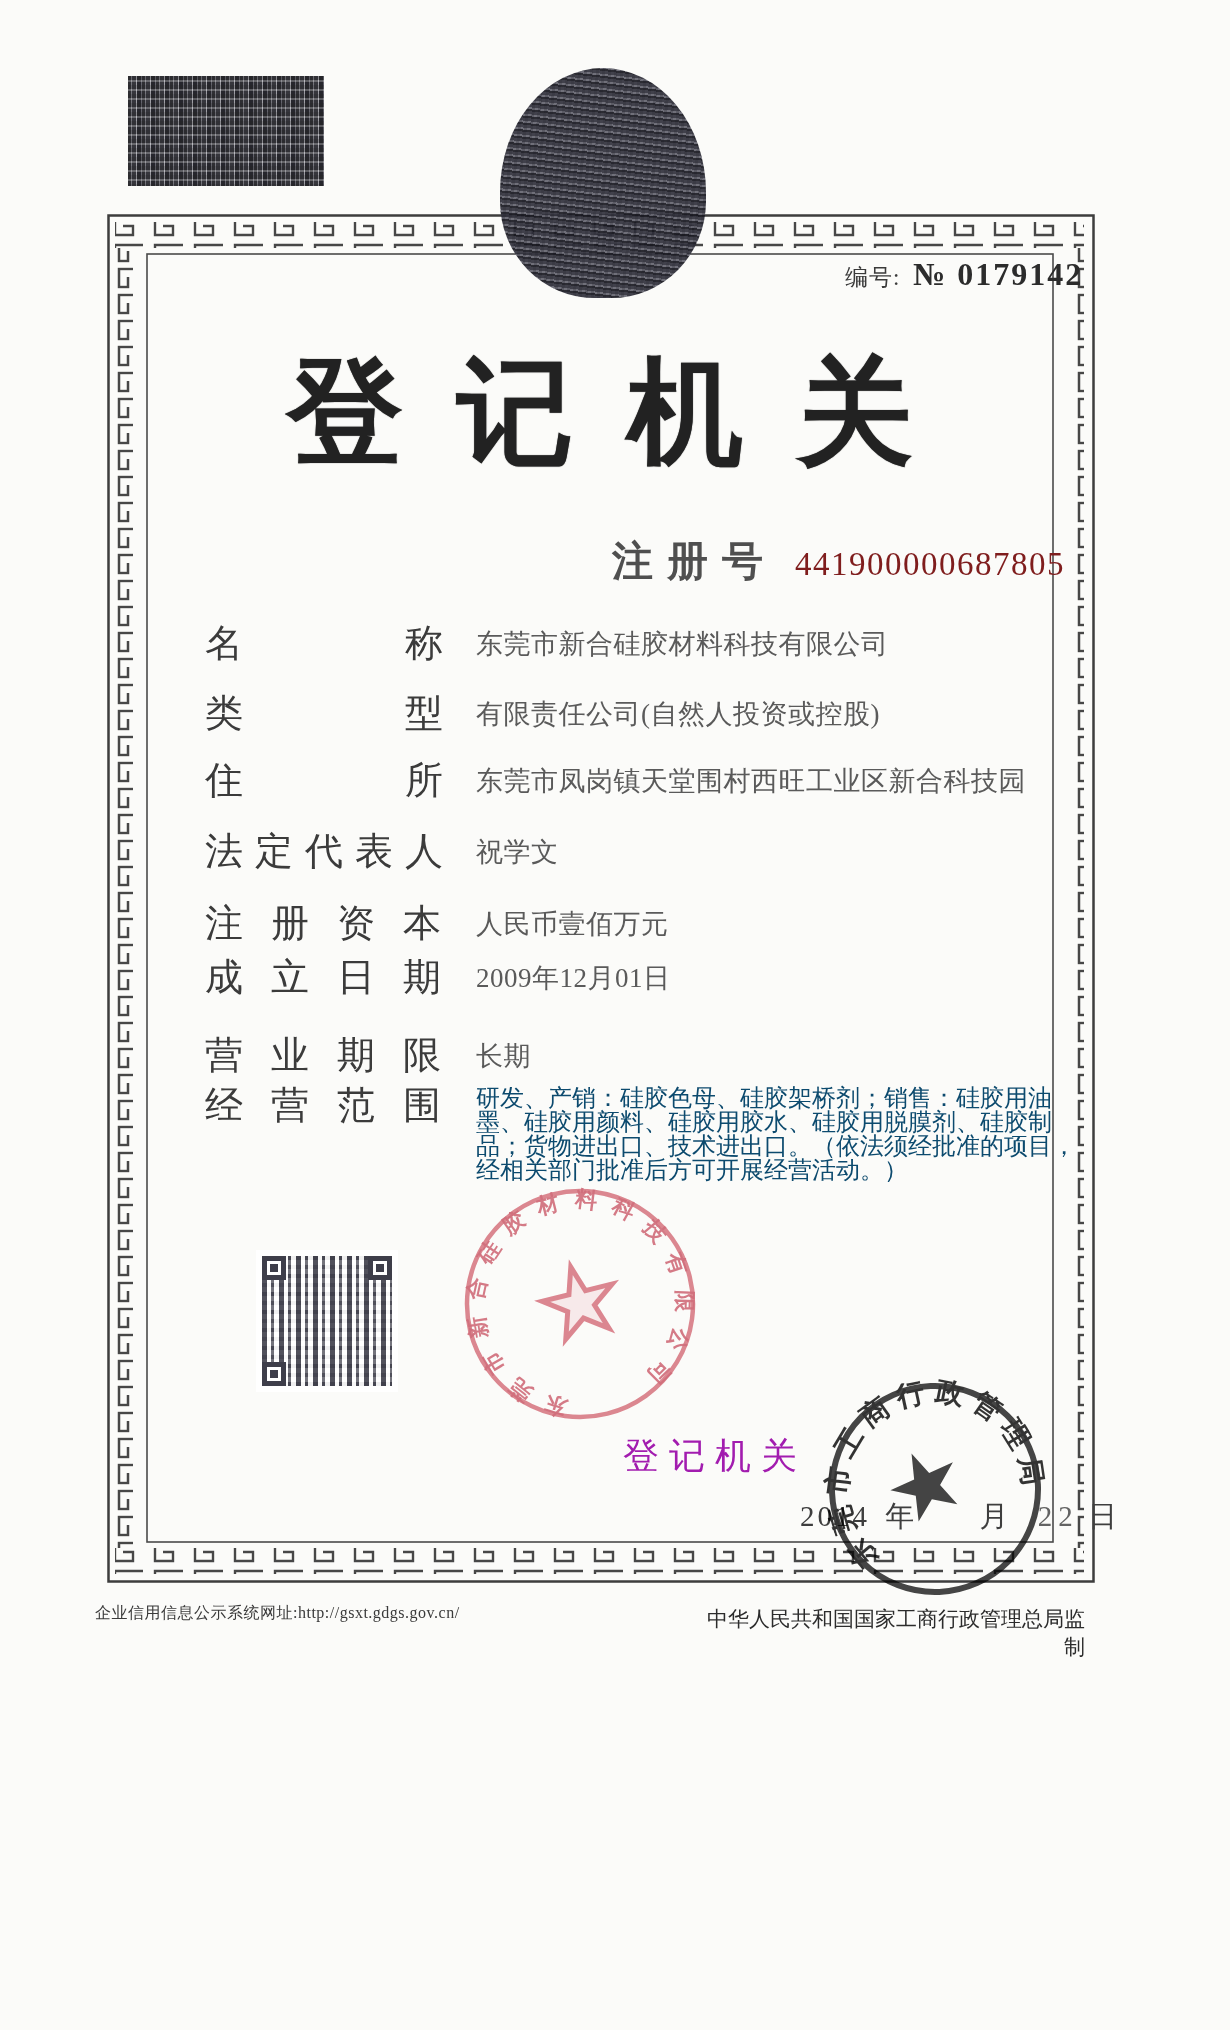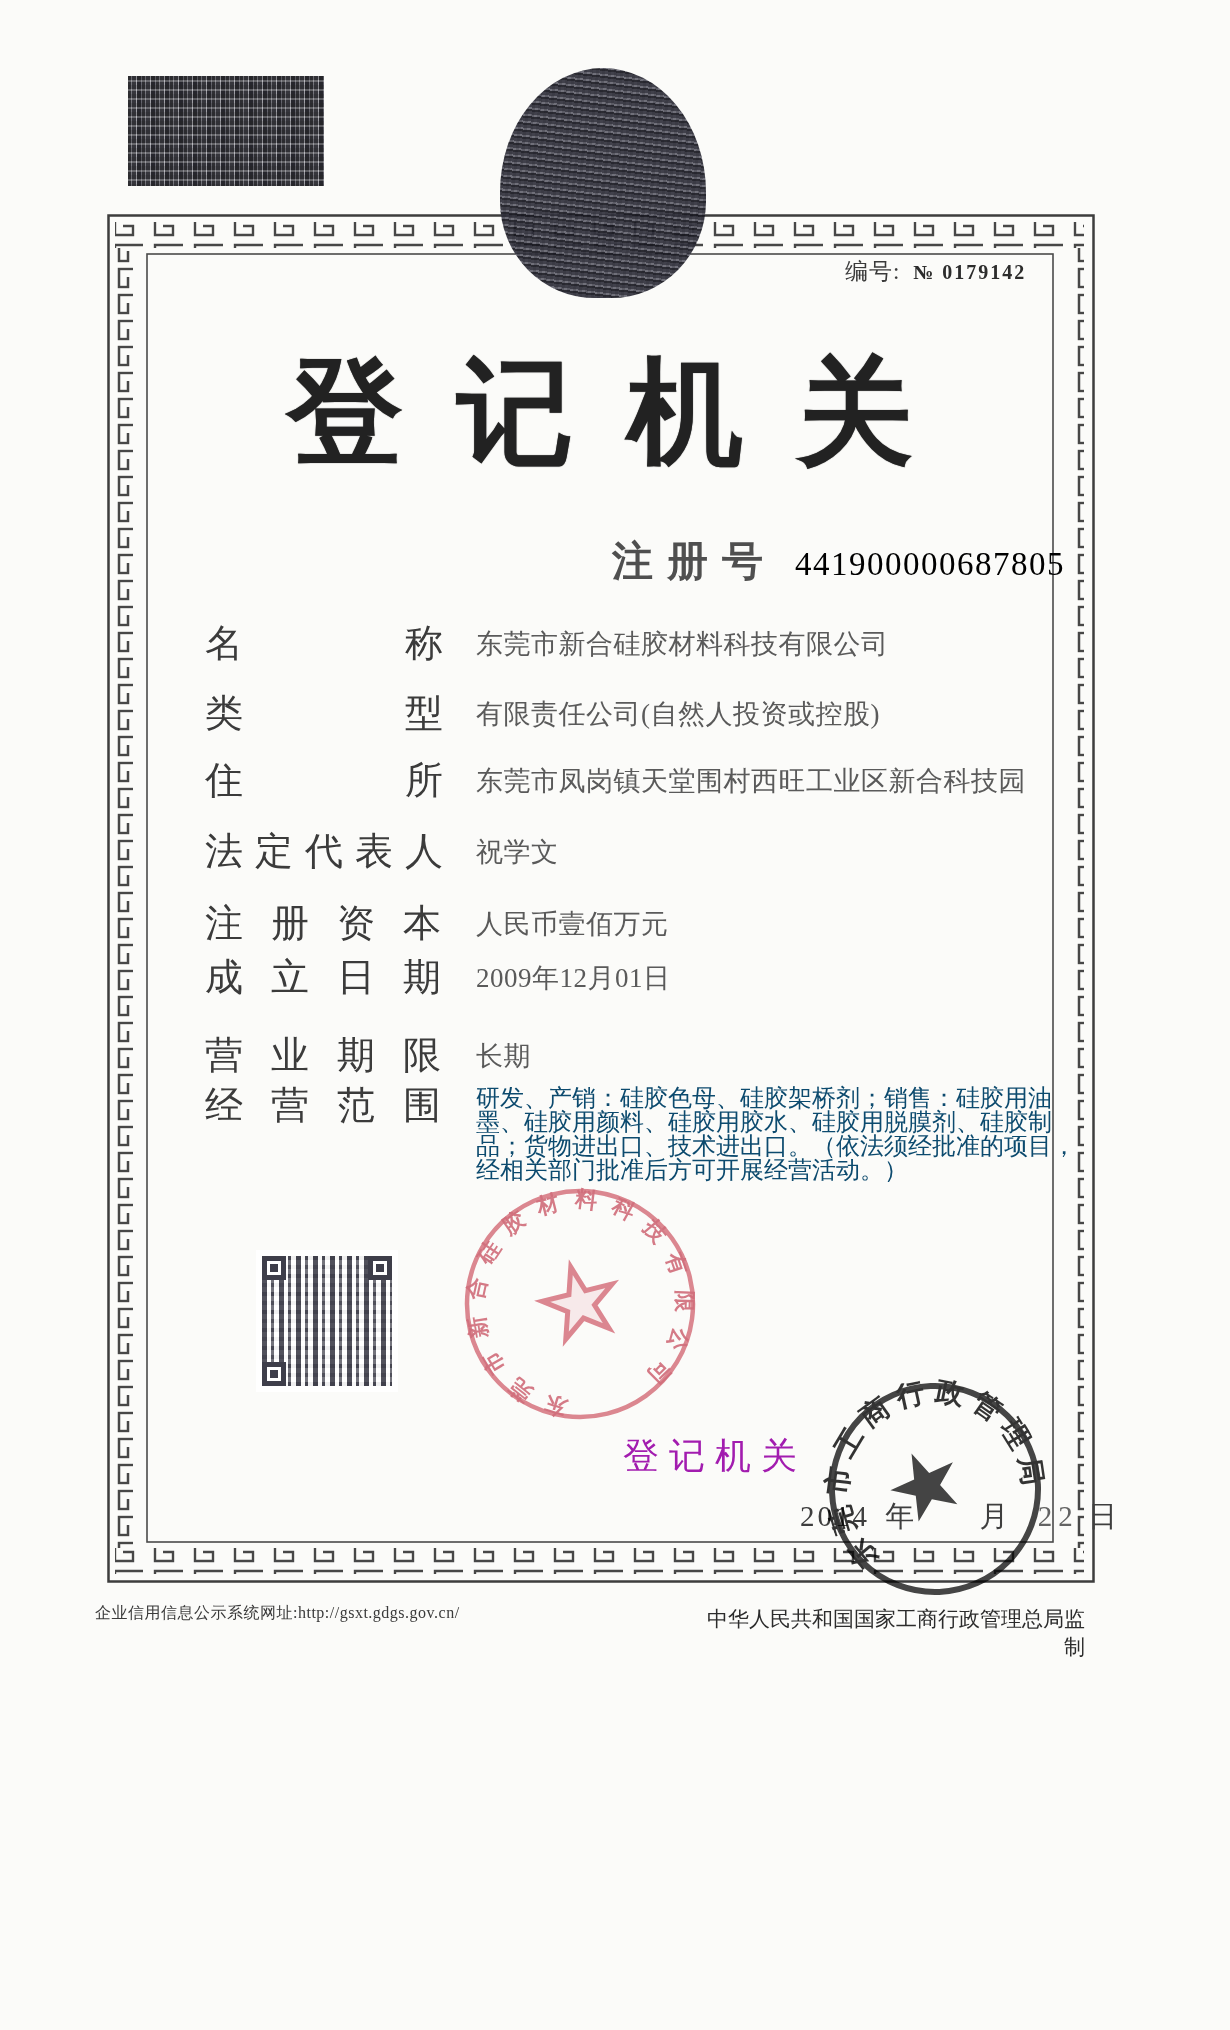--- a/index.html
+++ b/index.html
@@ -28,31 +28,31 @@
       repeating-linear-gradient(7deg, rgba(22,22,30,.9) 0 2px, rgba(120,120,132,.45) 2px 4px, rgba(45,45,56,.85) 4px 7px),
       repeating-linear-gradient(96deg, rgba(35,35,44,.6) 0 3px, rgba(150,150,160,.3) 3px 6px);
     opacity:.93;z-index:4;
   }
 
   
   .frame{position:absolute;left:107px;top:214px;z-index:1;}
 
   
   .serial{position:absolute;left:845px;top:256px;z-index:3;color:#3a3a3a;font-size:23px;letter-spacing:1px;}
-  .serial .no{font-size:20px;font-weight:700;color:#2c2c2c;letter-spacing:2px;margin-left:6px;}
+  .serial .no{font-size:32px;font-weight:700;color:#2c2c2c;letter-spacing:2px;margin-left:6px;}
   .title-wrap{position:absolute;left:107px;top:348px;width:986px;text-align:center;z-index:3;}
   .title{
     font-family:"DejaVu Sans","Liberation Sans",sans-serif;
     font-size:116px;font-weight:900;color:#222;
     letter-spacing:54px;margin-right:-54px;line-height:1.1;
     text-shadow:0 0 1px #444;
   }
   .regno{position:absolute;left:612px;top:534px;z-index:3;white-space:nowrap;}
   .regno .lab{font-size:41px;color:#4f4f4f;letter-spacing:14px;font-weight:600;}
-  .regno .val{font-size:33px;color:#000000;letter-spacing:1.5px;margin-left:14px;}
+  .regno .val{font-size:33px;color:#7f1d1d;letter-spacing:1.5px;margin-left:14px;}
 
   
   .row{position:absolute;left:205px;right:145px;z-index:3;}
   .row .lab{
     position:absolute;left:0;top:0;white-space:nowrap;
     font-family:"DejaVu Sans","Liberation Sans",sans-serif;
     font-size:38px;font-weight:400;color:#3b3b3b;
   }
   .row .val{position:absolute;left:271px;top:8px;right:0;font-size:27px;color:#5a5a5a;letter-spacing:.5px;}
   .ls2{letter-spacing:162px;}

